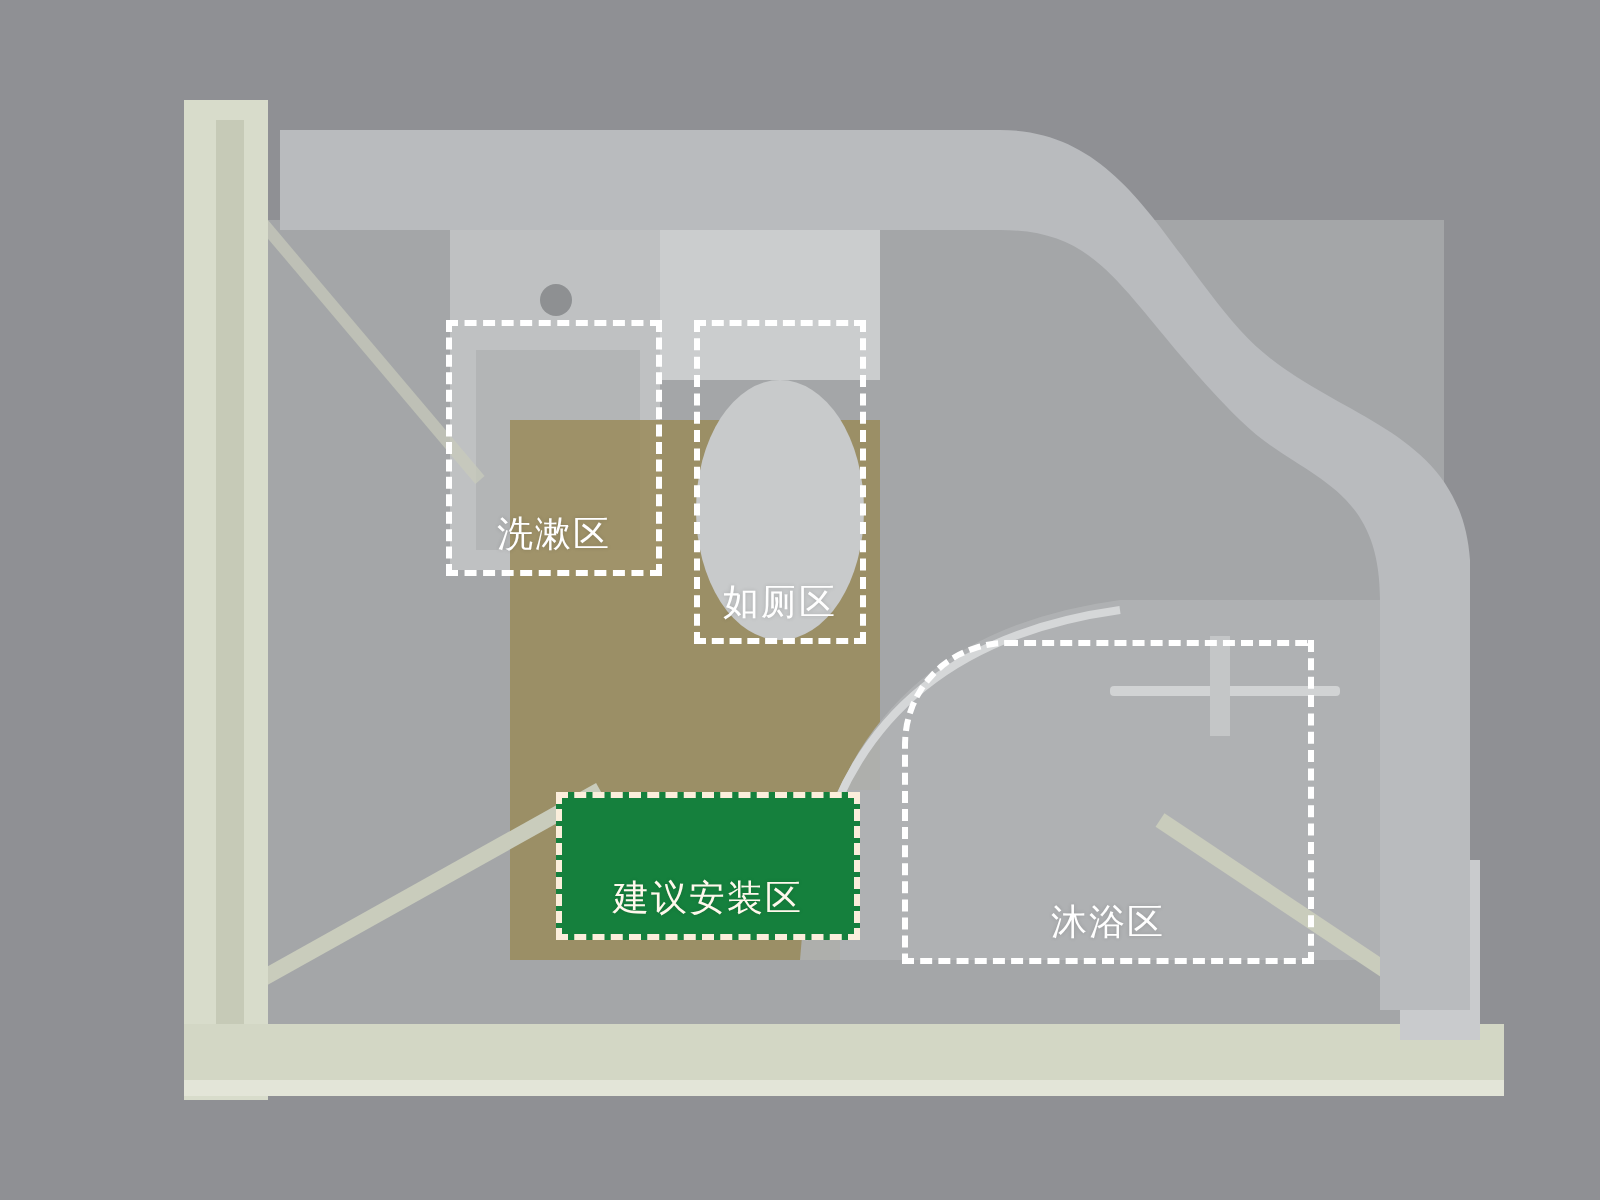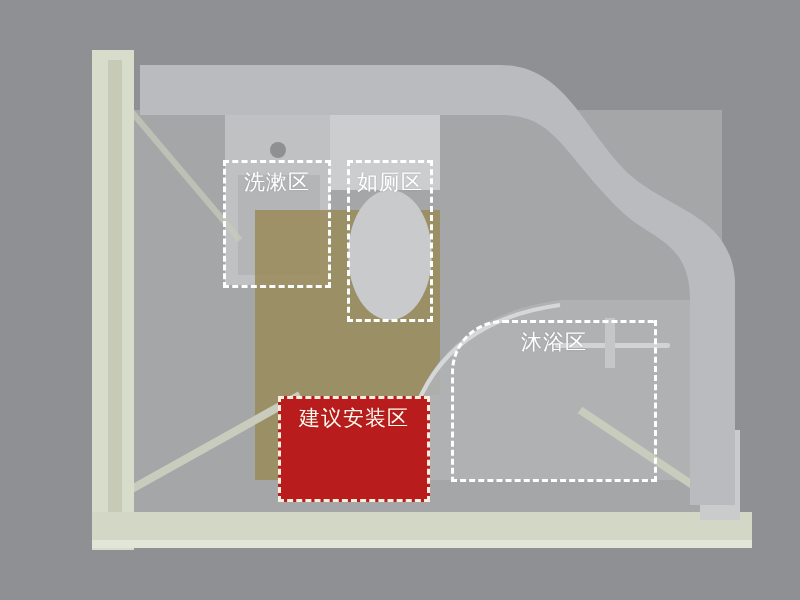--- a/index.html
+++ b/index.html
@@ -10,35 +10,35 @@
     position: relative;
   }
   .stage { position: absolute; inset: 0; }
   svg.plan { position: absolute; left: 0; top: 0; width: 800px; height: 600px; }
 
   .zone {
     position: absolute;
     border: 3px dashed #ffffff;
     box-sizing: border-box;
     color: #ffffff;
-    display: flex; align-items: flex-start; justify-content: center;
+    display: flex; align-items: flex-end; justify-content: center;
     text-align: center;
-    font-size: 21px; letter-spacing: 1px;
+    font-size: 18px; letter-spacing: 1px;
     line-height: 1.9;
     text-shadow: 0 0 2px rgba(0,0,0,0.15);
   }
   .zone-wash { left: 223px; top: 160px; width: 108px; height: 128px; }
   .zone-toilet { left: 347px; top: 160px; width: 86px; height: 162px; flex-direction: row; }
   .zone-shower {
     left: 451px; top: 320px; width: 206px; height: 162px;
     border-top-left-radius: 52px;
   }
   .zone-install {
-    left: 278px; top: 396px; width: 152px; height: 106px;
-    background: #b91c1c;
+    left: 278px; top: 396px; width: 152px; height: 74px;
+    background: #15803d;
     border-color: #fbeedc;
     color: #fff8ec;
   }
   .zone span { display: block; }
 </style>
 </head>
 <body>
 
 <div class="stage">
   <svg class="plan" viewBox="0 0 800 600">

